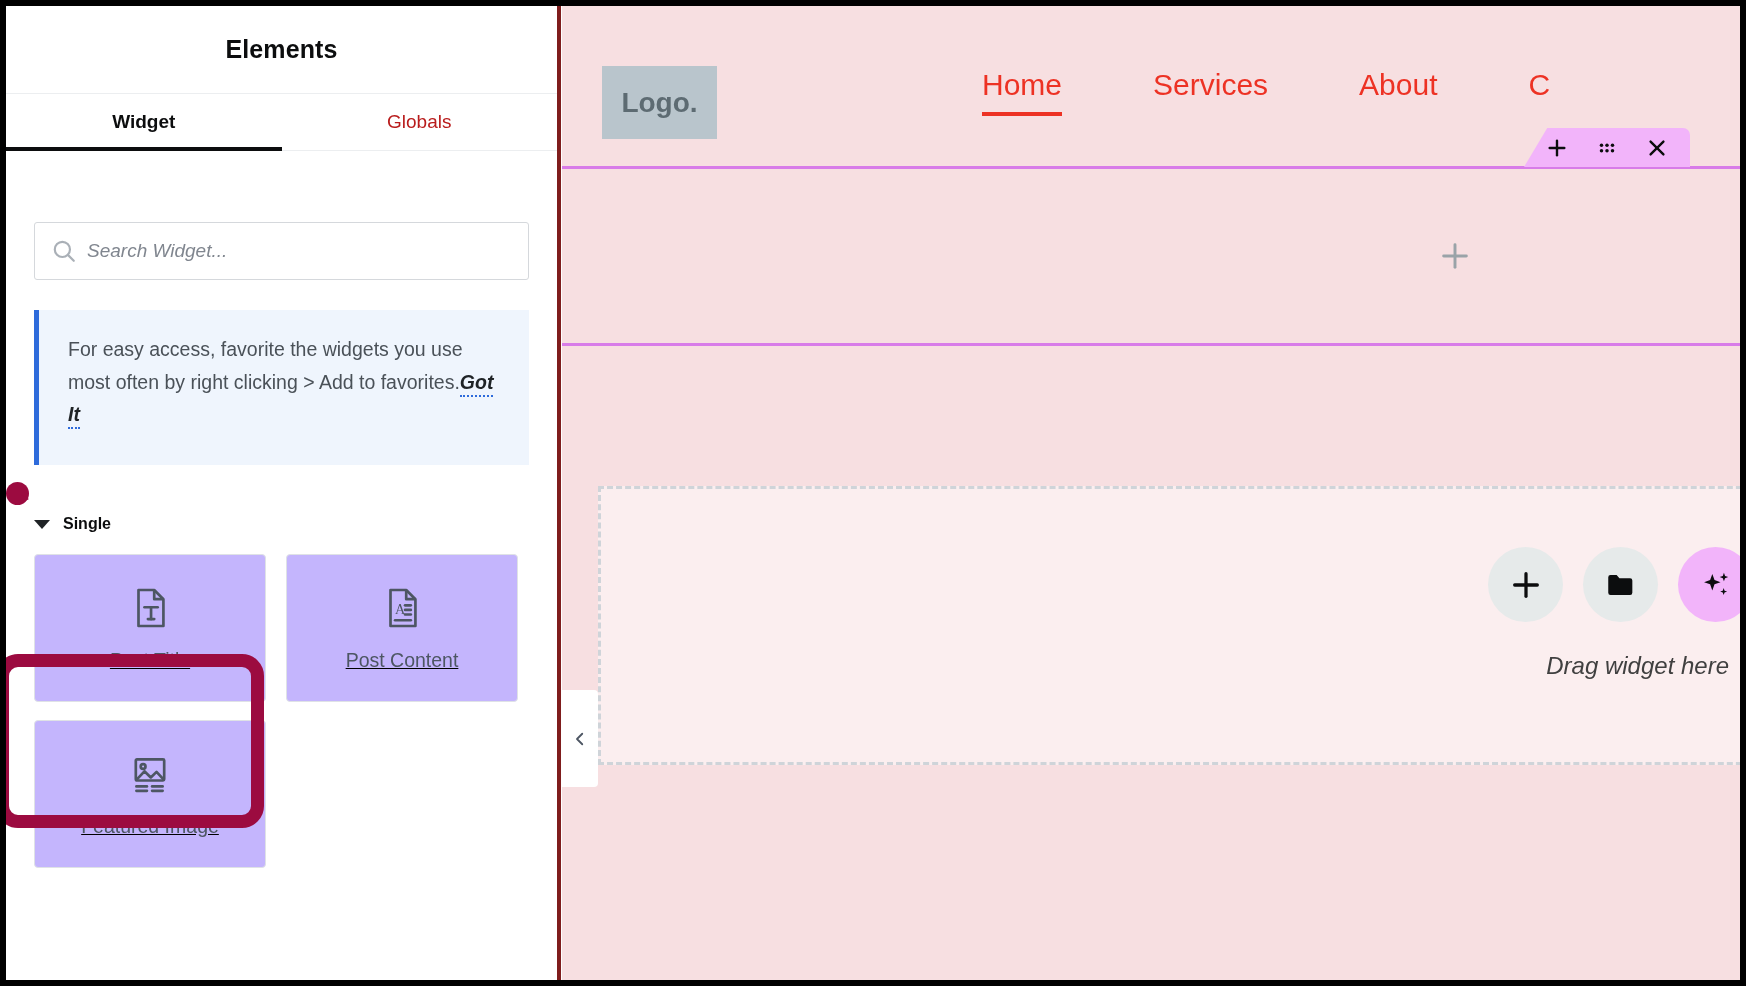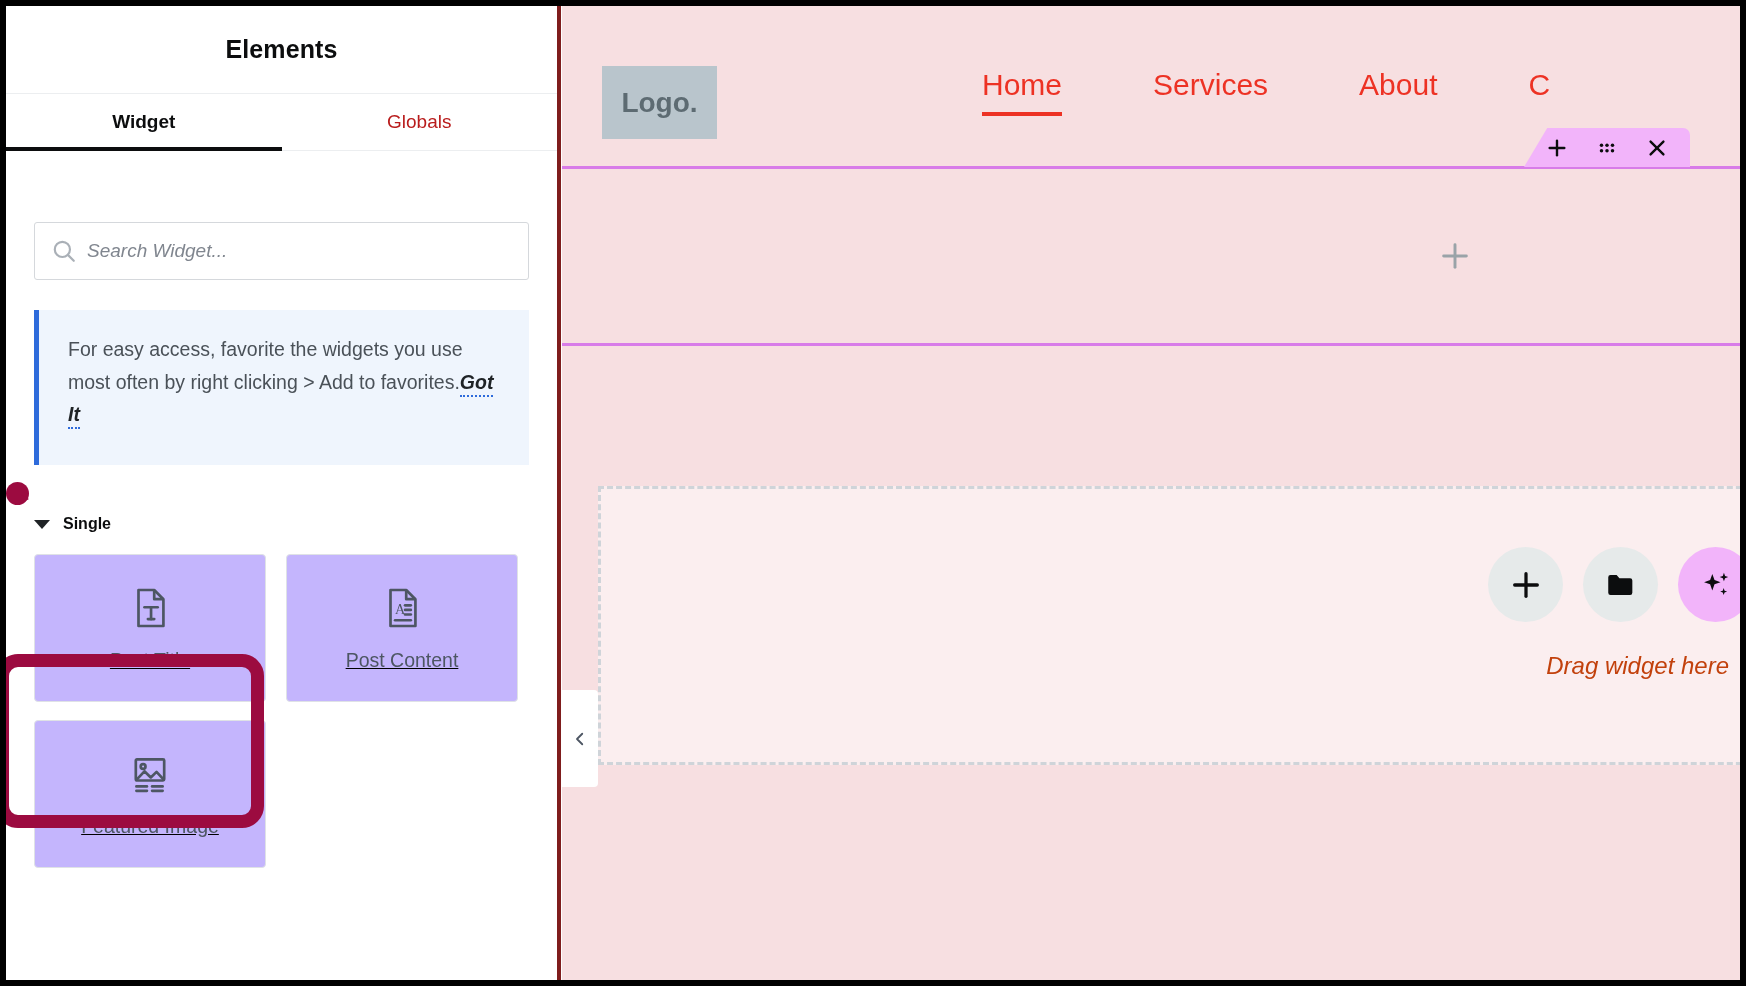--- a/index.html
+++ b/index.html
@@ -216,21 +216,21 @@
   .circle-btn {
     width: 75px; height: 75px; border-radius: 50%;
     background: #e6eaea;
     display: flex; align-items: center; justify-content: center;
     cursor: pointer;
   }
   .circle-btn.ai { background: #f2b4fa; }
   .circle-btn svg { width: 34px; height: 34px; }
   #drag-hint {
     position: absolute; right: 46px; top: 163px;
-    font-size: 24px; font-style: italic; color: #c2410c;
+    font-size: 24px; font-style: italic; color: #404040;
   }
 
   
   #collapse-handle {
     position: absolute;
     left: 556px; top: 684px;
     width: 36px; height: 97px;
     background: #ffffff;
     border-radius: 0 4px 4px 0;
     display: flex; align-items: center; justify-content: center;

